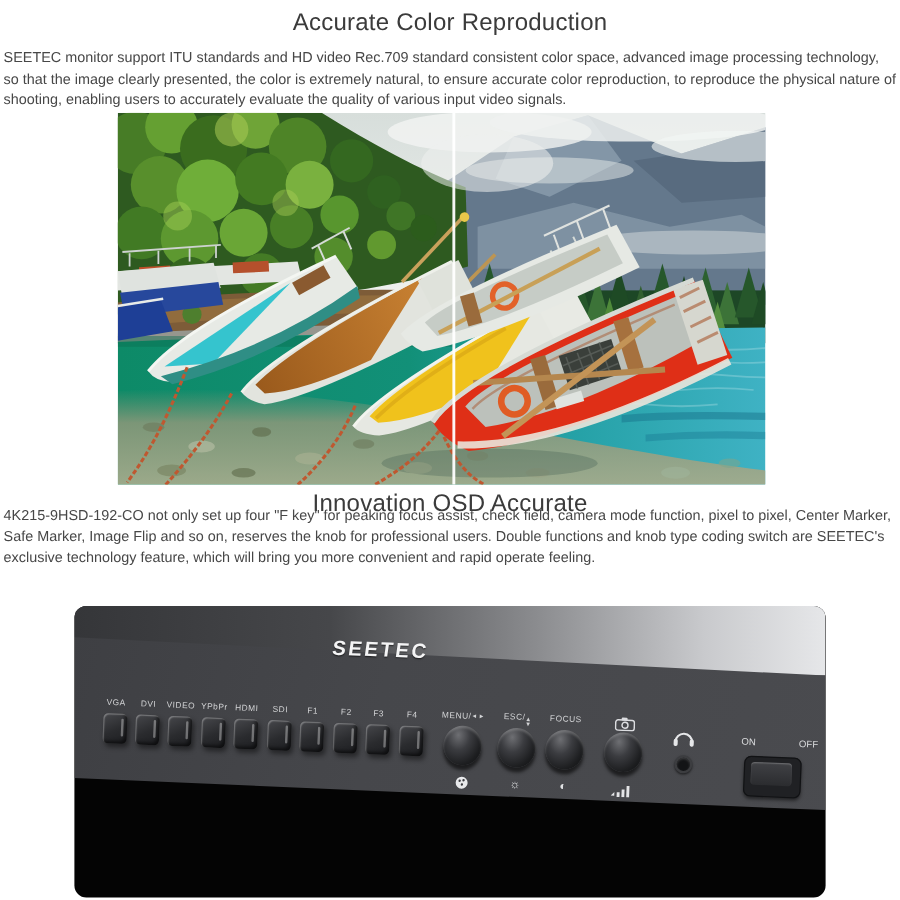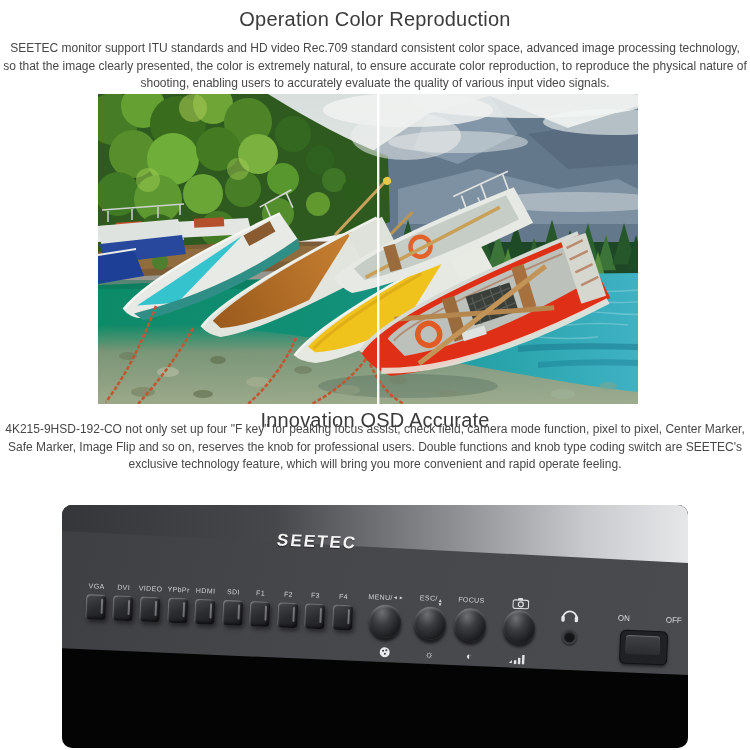--- a/index.html
+++ b/index.html
@@ -2,21 +2,21 @@
 <html><head>
 <meta charset="utf-8">
 <style>
   html,body{margin:0;padding:0;background:#fff;}
   body{width:750px;height:750px;position:relative;font-family:"Liberation Sans",sans-serif;overflow:hidden;}
 
   .sec-title{position:absolute;left:0;width:750px;text-align:center;font-size:20px;
              color:#3b3b3b;font-weight:400;letter-spacing:.2px;}
   #title1{top:8px;}
   #title2{top:409px;}
-  .sec-body{position:absolute;left:3px;width:744px;text-align:center;font-size:12px;
+  .sec-body{position:absolute;left:3px;width:744px;text-align:left;font-size:12px;
             line-height:17.5px;color:#474747;}
   #body1{top:40px;}
   #body2{top:421px;}
 
   
   .photo{position:absolute;left:98px;top:94px;width:540px;height:310px;overflow:hidden;}
   .photo svg{display:block;width:100%;height:100%;}
 
   
   .panel{position:absolute;left:62px;top:505px;width:626px;height:243px;border-radius:10px;
@@ -57,21 +57,21 @@
   .pw-labels{display:flex;justify-content:space-between;padding:0 9px;font-size:8px;color:#dcdddf;}
   .rocker{width:48px;height:34px;margin:7px 0 0 12px;border-radius:6px;background:#202124;
           box-shadow:inset 0 0 0 1px #111214,0 2px 3px rgba(0,0,0,.5);position:relative;}
   .rocker::after{content:"";position:absolute;left:6px;right:8px;top:5px;height:19px;border-radius:3px;
           background:linear-gradient(#404145,#2b2c2f);box-shadow:inset 0 1px 1px rgba(255,255,255,.22);}
   .micon{display:block;margin:0 auto;}
 </style>
 </head>
 <body>
 
-<div id="title1" class="sec-title">Operation Color Reproduction</div>
+<div id="title1" class="sec-title">Accurate Color Reproduction</div>
 <div id="body1" class="sec-body">SEETEC monitor support ITU standards and HD video Rec.709 standard consistent color space, advanced image processing technology, so that the image clearly presented, the color is extremely natural, to ensure accurate color reproduction, to reproduce the physical nature of shooting, enabling users to accurately evaluate the quality of various input video signals.</div>
 
 <div class="photo">
 <svg viewBox="0 0 540 310" preserveAspectRatio="none">
   <defs>
     <linearGradient id="sky" x1="0" y1="0" x2="0" y2="1">
       <stop offset="0" stop-color="#d7dedb"></stop>
           <stop offset="1" stop-color="#f0f2f0"></stop>
     </linearGradient>
     <linearGradient id="water" x1="0" y1="0" x2="1" y2="0">

